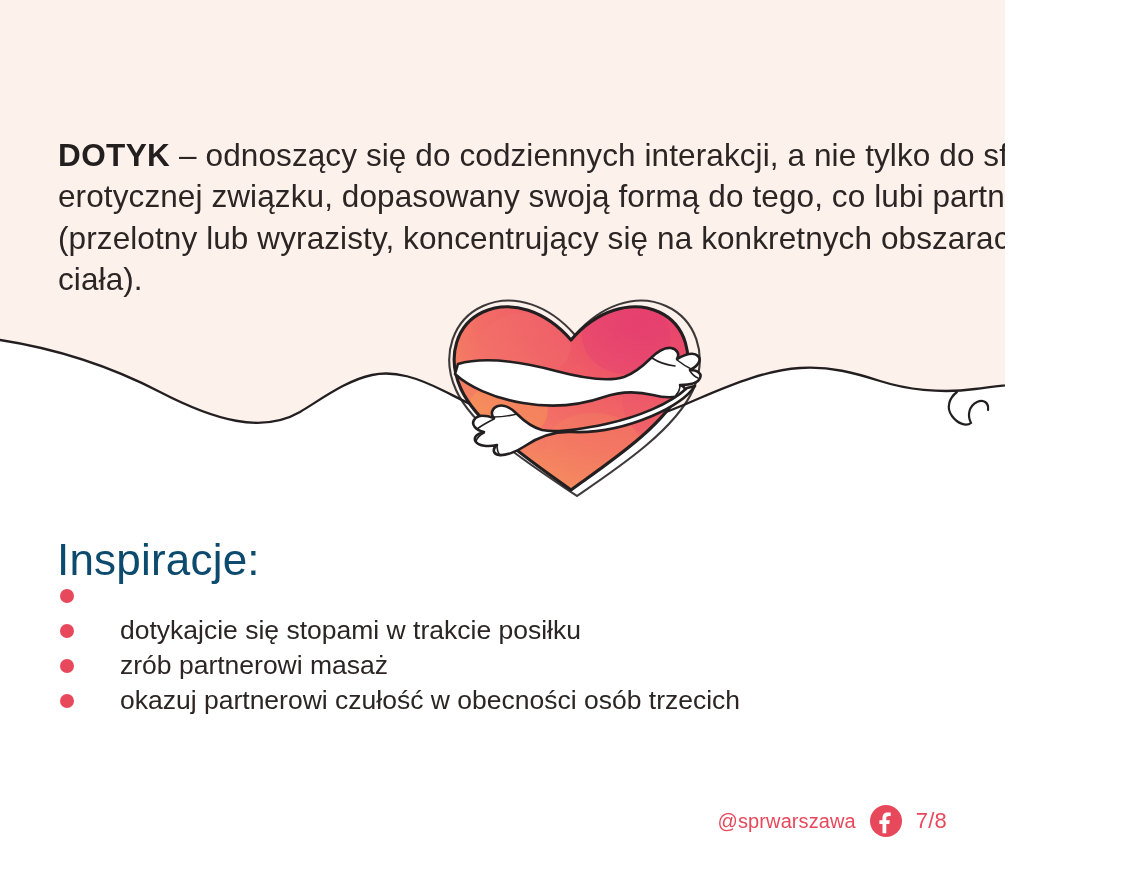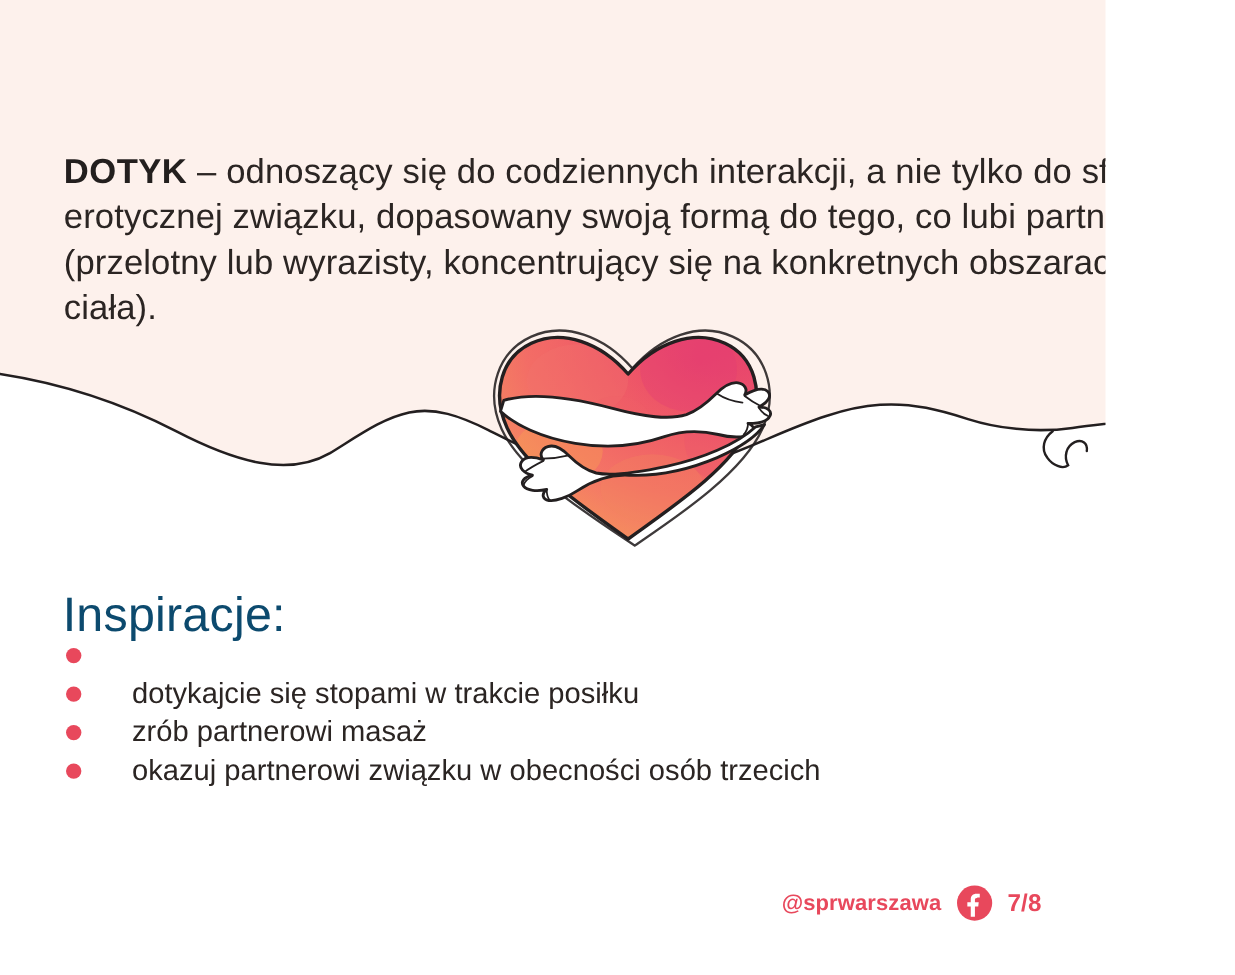--- a/index.html
+++ b/index.html
@@ -93,21 +93,20 @@
 
   
   #footer-credit {
     position: absolute;
     right: 58px;
     top: 805px;
     display: flex;
     align-items: center;
     gap: 14px;
     color: #e8485c;
-    font-weight: bold;
   }
   #footer-handle {
     font-size: 20px;
     letter-spacing: 0.1px;
     line-height: 20px;
   }
   #facebook-badge {
     width: 32px;
     height: 32px;
     border-radius: 50%;
@@ -274,21 +273,21 @@
     <li>
       <span class="bullet"></span>
       <span>dotykajcie się stopami w trakcie posiłku</span>
     </li>
     <li>
       <span class="bullet"></span>
       <span>zrób partnerowi masaż</span>
     </li>
     <li>
       <span class="bullet"></span>
-      <span>okazuj partnerowi związku w obecności osób trzecich</span>
+      <span>okazuj partnerowi czułość w obecności osób trzecich</span>
     </li>
   </ul>
 
   <div id="footer-credit">
     <span id="footer-handle">@sprwarszawa</span>
     <span id="facebook-badge">
       <svg width="32" height="32" viewBox="0 0 32 32" aria-hidden="true">
         <path d="M18.6 10.9h2.1V7.6c-0.4-0.05-1.6-0.17-3.1-0.17
                  -3 0-5.1 1.9-5.1 5.3v2.6H9.4v3.7h3.1v9.3h3.8v-9.3h3l0.46-3.7
                  h-3.46v-2.26c0-1.07 0.29-1.8 1.83-1.8z" fill="#ffffff"></path>

